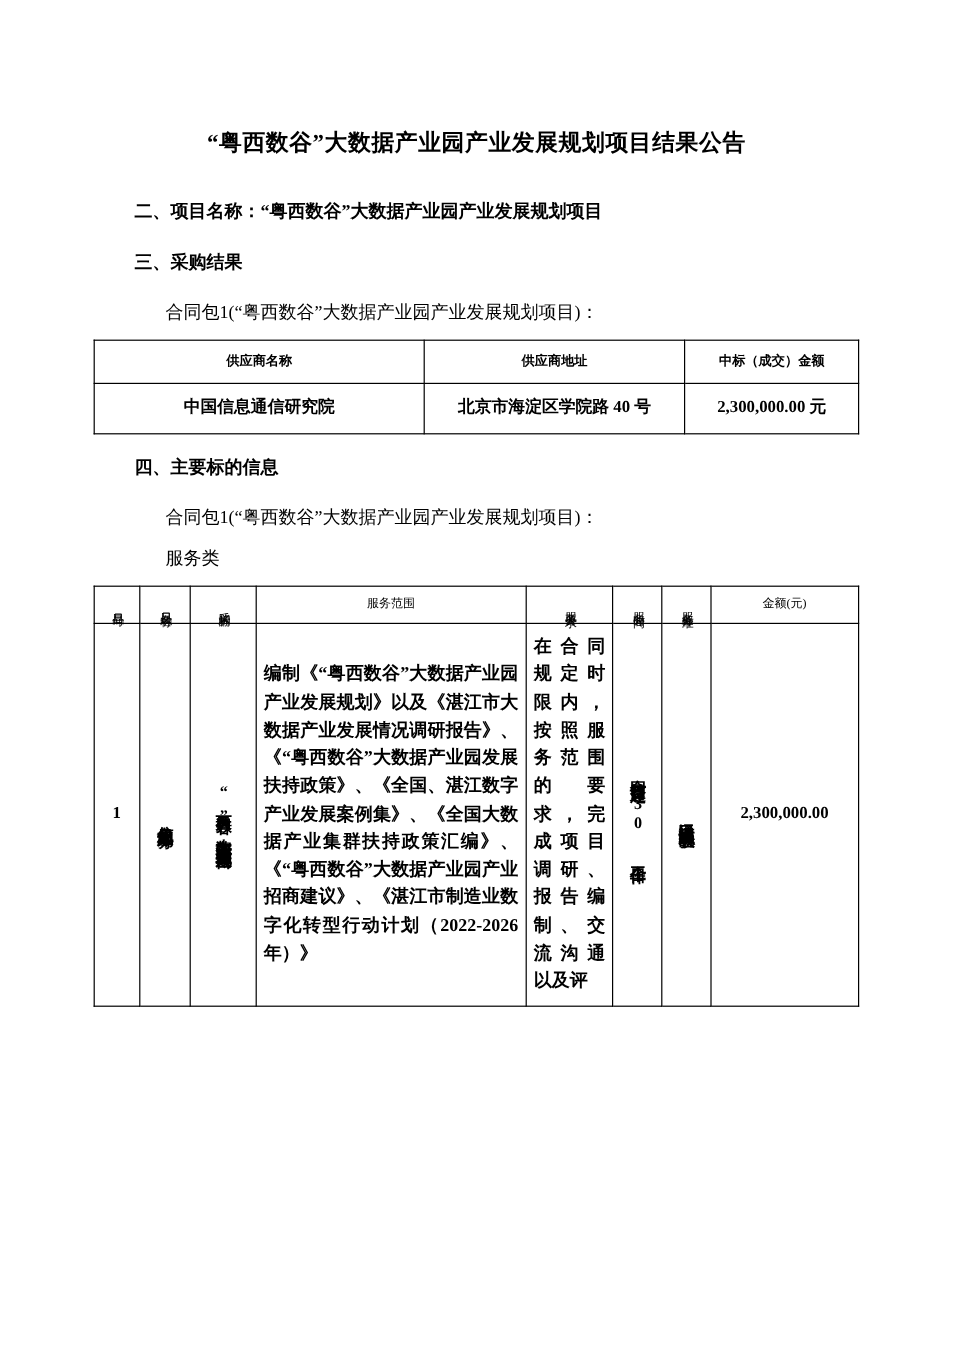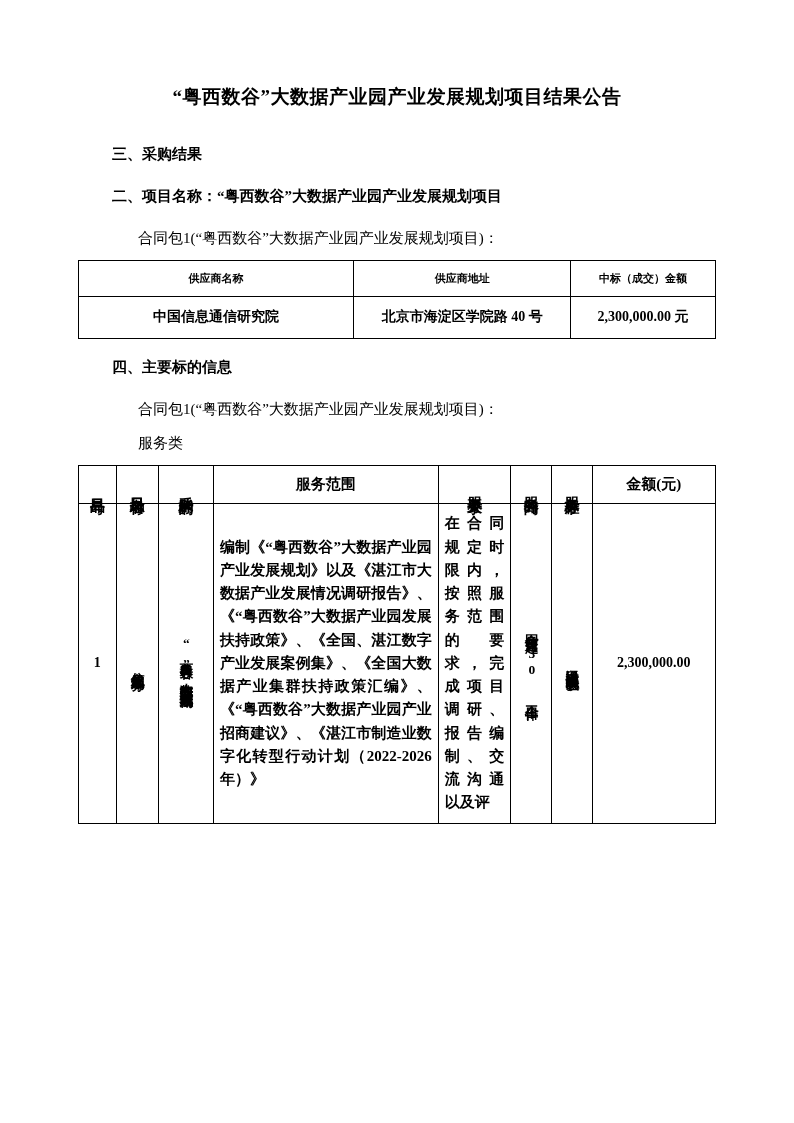--- a/index.html
+++ b/index.html
@@ -12,21 +12,21 @@
     height: 1123px;
     font-family: "Liberation Serif", "DejaVu Serif", serif;
     color: #000000;
     position: relative;
     overflow: hidden;
   }
   .page {
     box-sizing: border-box;
     width: 794px;
     height: 944px;
-    padding: 73px 78px 60px 78px;
+    padding: 96px 78px 60px 78px;
   }
   .doc-title {
     text-align: center;
     font-size: 19px;
     font-weight: bold;
     letter-spacing: 0.5px;
     margin: 10px 0 30px 0;
     line-height: 1.5;
   }
   .section-line {
@@ -69,22 +69,22 @@
   .supplier-table td {
     padding: 10px 4px;
     font-size: 14px;
   }
   .col-sup-name { width: 38%; }
   .col-sup-addr { width: 30%; }
   .col-sup-amt  { width: 20%; }
 
   
   .detail-table th {
-    font-weight: bold;
-    font-size: 15px;
+    font-weight: normal;
+    font-size: 10px;
     padding: 8px 2px;
   }
   .vert {
     writing-mode: vertical-rl;
     text-orientation: upright;
     margin: 0 auto;
     line-height: 1.35;
     letter-spacing: 1px;
     white-space: nowrap;
     display: inline-block;
@@ -111,25 +111,25 @@
 </style>
 </head>
 <body>
 
 <div class="page">
 
   <div class="doc-title">“粤西数谷”大数据产业园产业发展规划项目结果公告</div>
 
 
   <div class="section-line">
-    <span>三、采购结果</span>
+    <span>二、项目名称：</span><span class="val">“粤西数谷”大数据产业园产业发展规划项目</span>
   </div>
 
   <div class="section-line">
-    <span>二、项目名称：</span><span class="val">“粤西数谷”大数据产业园产业发展规划项目</span>
+    <span>三、采购结果</span>
   </div>
 
   <div class="para">合同包1(“粤西数谷”大数据产业园产业发展规划项目)：</div>
 
   <table class="supplier-table">
     <colgroup>
       <col class="col-sup-name">
       <col class="col-sup-addr">
       <col class="col-sup-amt">
     </colgroup>

